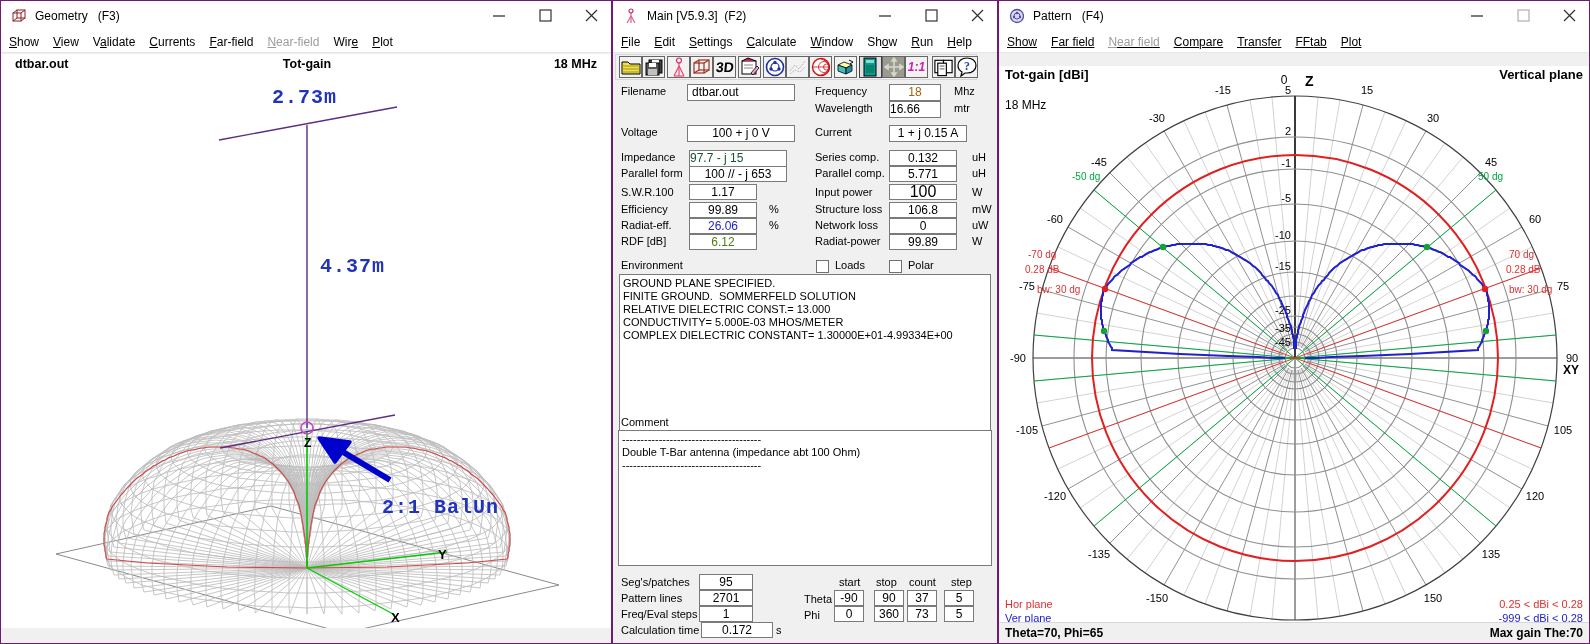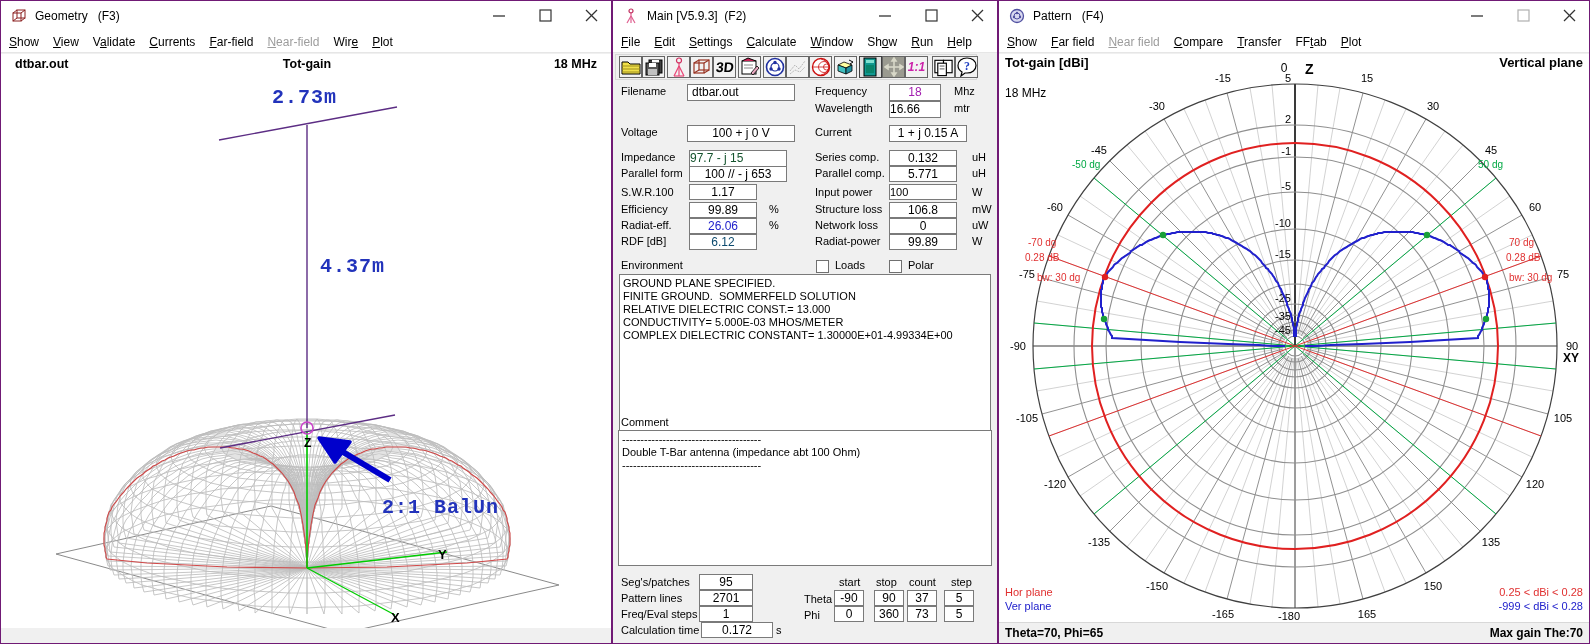--- a/index.html
+++ b/index.html
@@ -309,21 +309,21 @@
           <path d="M10 1 C15 1 19 4 19 8.5 C19 13 15 16 10 16 L8 16 L4 19 L5 15 C2.5 13.5 1 11 1 8.5 C1 4 5 1 10 1 Z" fill="#fff" stroke="#000" stroke-width="1.2"></path>
           <text x="10" y="13" font-size="12" font-weight="bold" fill="#2040c0" text-anchor="middle" font-family="Liberation Serif,serif">?</text>
         </svg>
       </div>
     </div>
   <div style="position:absolute;left:0;top:0;width:100%;height:644px;background:none">
     <div style="position:relative;width:100%;height:100%">
         <div class="lbl" style="left:8px;top:84px;font-size:11px">Filename</div>
         <div class="ebox" style="left:74px;top:83px;width:108px;height:17px;text-align:left;padding-left:4px;color:#000;font-size:12px;line-height:15px">dtbar.out</div>
         <div class="lbl" style="left:202px;top:84px;font-size:11px">Frequency</div>
-        <div class="ebox" style="left:276px;top:83px;width:52px;height:17px;text-align:center;color:#a21caf;font-size:12px;line-height:15px">18</div>
+        <div class="ebox" style="left:276px;top:83px;width:52px;height:17px;text-align:center;color:#a16207;font-size:12px;line-height:15px">18</div>
         <div class="lbl" style="left:341px;top:84px;font-size:11px">Mhz</div>
         <div class="lbl" style="left:202px;top:101px;font-size:11px">Wavelength</div>
         <div class="ebox" style="left:276px;top:100px;width:52px;height:17px;text-align:left;color:#000;font-size:12px;line-height:15px">16.66</div>
         <div class="lbl" style="left:341px;top:101px;font-size:11px">mtr</div>
         <div class="lbl" style="left:8px;top:125px;font-size:11px">Voltage</div>
         <div class="ebox" style="left:74px;top:124px;width:108px;height:17px;text-align:center;color:#000;font-size:12px;line-height:15px">100 + j 0 V</div>
         <div class="lbl" style="left:202px;top:125px;font-size:11px">Current</div>
         <div class="ebox" style="left:276px;top:124px;width:78px;height:17px;text-align:center;color:#000;font-size:12px;line-height:15px">1 + j 0.15 A</div>
         <div class="lbl" style="left:8px;top:150px;font-size:11px">Impedance</div>
         <div class="ebox" style="left:76px;top:149px;width:98px;height:20px;text-align:left;color:#14532d;font-size:12px;line-height:14px">97.7 - j 15</div>
@@ -331,36 +331,36 @@
         <div class="ebox" style="left:276px;top:149px;width:68px;height:16px;text-align:center;color:#000;font-size:12px;line-height:14px">0.132</div>
         <div class="lbl" style="left:359px;top:150px;font-size:11px">uH</div>
         <div class="lbl" style="left:8px;top:166px;font-size:11px">Parallel form</div>
         <div class="ebox" style="left:76px;top:165px;width:98px;height:16px;text-align:center;color:#000;font-size:12px;line-height:14px">100 // - j 653</div>
         <div class="lbl" style="left:202px;top:166px;font-size:11px">Parallel comp.</div>
         <div class="ebox" style="left:276px;top:165px;width:68px;height:16px;text-align:center;color:#000;font-size:12px;line-height:14px">5.771</div>
         <div class="lbl" style="left:359px;top:166px;font-size:11px">uH</div>
         <div class="lbl" style="left:8px;top:185px;font-size:11px">S.W.R.100</div>
         <div class="ebox" style="left:76px;top:183px;width:68px;height:16px;text-align:center;color:#000;font-size:12px;line-height:14px">1.17</div>
         <div class="lbl" style="left:202px;top:185px;font-size:11px">Input power</div>
-        <div class="ebox" style="left:276px;top:183px;width:68px;height:16px;text-align:left;color:#000;font-size:11px;line-height:14px">100</div>
+        <div class="ebox" style="left:276px;top:183px;width:68px;height:16px;text-align:center;color:#000;font-size:16px;line-height:14px">100</div>
         <div class="lbl" style="left:359px;top:185px;font-size:11px">W</div>
         <div class="lbl" style="left:8px;top:202px;font-size:11px">Efficiency</div>
         <div class="ebox" style="left:76px;top:201px;width:68px;height:16px;text-align:center;color:#000;font-size:12px;line-height:14px">99.89</div>
         <div class="lbl" style="left:156px;top:202px;font-size:11px">%</div>
         <div class="lbl" style="left:202px;top:202px;font-size:11px">Structure loss</div>
         <div class="ebox" style="left:276px;top:201px;width:68px;height:16px;text-align:center;color:#000;font-size:12px;line-height:14px">106.8</div>
         <div class="lbl" style="left:359px;top:202px;font-size:11px">mW</div>
         <div class="lbl" style="left:8px;top:218px;font-size:11px">Radiat-eff.</div>
         <div class="ebox" style="left:76px;top:217px;width:68px;height:16px;text-align:center;color:#2222cc;font-size:12px;line-height:14px">26.06</div>
         <div class="lbl" style="left:156px;top:218px;font-size:11px">%</div>
         <div class="lbl" style="left:202px;top:218px;font-size:11px">Network loss</div>
         <div class="ebox" style="left:276px;top:217px;width:68px;height:16px;text-align:center;color:#000;font-size:12px;line-height:14px">0</div>
         <div class="lbl" style="left:359px;top:218px;font-size:11px">uW</div>
         <div class="lbl" style="left:8px;top:234px;font-size:11px">RDF [dB]</div>
-        <div class="ebox" style="left:76px;top:233px;width:68px;height:16px;text-align:center;color:#0c4a6e;font-size:12px;line-height:14px">6.12</div>
+        <div class="ebox" style="left:76px;top:233px;width:68px;height:16px;text-align:center;color:#4d7c0f;font-size:12px;line-height:14px">6.12</div>
         <div class="lbl" style="left:202px;top:234px;font-size:11px">Radiat-power</div>
         <div class="ebox" style="left:276px;top:233px;width:68px;height:16px;text-align:center;color:#000;font-size:12px;line-height:14px">99.89</div>
         <div class="lbl" style="left:359px;top:234px;font-size:11px">W</div>
         <div class="lbl" style="left:8px;top:258px;font-size:11px">Environment</div>
         <div class="chkb" style="left:203px;top:259px"></div>
         <div class="lbl" style="left:222px;top:258px;font-size:11px">Loads</div>
         <div class="chkb" style="left:276px;top:259px"></div>
         <div class="lbl" style="left:295px;top:258px;font-size:11px">Polar</div>
         <div class="tbox" style="left:6px;top:273px;width:372px;height:170px">GROUND PLANE SPECIFIED.<br>FINITE GROUND.&nbsp; SOMMERFELD SOLUTION<br>RELATIVE DIELECTRIC CONST.= 13.000<br>CONDUCTIVITY= 5.000E-03 MHOS/METER<br>COMPLEX DIELECTRIC CONSTANT= 1.30000E+01-4.99334E+00</div>
         <div class="lbl" style="left:8px;top:415px;font-size:11px">Comment</div>
@@ -385,41 +385,41 @@
         <div class="ebox" style="left:331px;top:589px;width:30px;height:16px;text-align:center;color:#000;font-size:12px;line-height:14px">5</div>
         <div class="lbl" style="left:191px;top:608px;font-size:11px">Phi</div>
         <div class="ebox" style="left:221px;top:605px;width:30px;height:16px;text-align:center;color:#000;font-size:12px;line-height:14px">0</div>
         <div class="ebox" style="left:261px;top:605px;width:30px;height:16px;text-align:center;color:#000;font-size:12px;line-height:14px">360</div>
         <div class="ebox" style="left:294px;top:605px;width:30px;height:16px;text-align:center;color:#000;font-size:12px;line-height:14px">73</div>
         <div class="ebox" style="left:331px;top:605px;width:30px;height:16px;text-align:center;color:#000;font-size:12px;line-height:14px">5</div>
       </div>
   </div>
 </div>
 
-<div class="win" style="left:998px; width:592px;">
+<div class="win" style="left:998px; width:592px;text-decoration:underline;">
   <div class="tbar">
   <span class="ticon"><svg width="16" height="16" viewBox="0 0 16 16">
           <circle cx="8" cy="8" r="6.5" fill="#d8d8f0" stroke="#5050a0" stroke-width="1.3"></circle>
           <circle cx="8" cy="8" r="3" fill="none" stroke="#5050a0" stroke-width="1"></circle>
           <circle cx="8" cy="5" r="1.2" fill="#5050a0"></circle>
           <circle cx="5" cy="9" r="1.2" fill="#5050a0"></circle>
           <circle cx="11" cy="9" r="1.2" fill="#5050a0"></circle>
         </svg></span>
       <span class="ttext">Pattern&nbsp;&nbsp; (F4)</span>
   <span class="tbtns">
     <svg width="120" height="20" viewBox="0 0 120 20">
       <line x1="10" y1="10" x2="22" y2="10" stroke="#333" stroke-width="1.3"></line>
       <rect x="57" y="4" width="11" height="11" fill="none" stroke="#b0b0b0" stroke-width="1.2"></rect>
       <line x1="103" y1="4" x2="114" y2="15" stroke="#333" stroke-width="1.3"></line>
       <line x1="114" y1="4" x2="103" y2="15" stroke="#333" stroke-width="1.3"></line>
     </svg>
   </span>
 </div>
   <div class="menubar" style="padding-left:8px"><span class="mi"><u>S</u>how</span><span class="mi"><u>F</u>ar field</span><span class="mi gray"><u>N</u>ear field</span><span class="mi"><u>C</u>ompare</span><span class="mi"><u>T</u>ransfer</span><span class="mi">FF<u>t</u>ab</span><span class="mi"><u>P</u>lot</span></div>
-  <div class="canvas" style="top:53px; height:570px;">
+  <div class="canvas" style="top:65px; height:570px;">
     <div style="position:absolute;left:6px;top:1px;font-size:13px;font-weight:bold">Tot-gain [dBi]</div>
     <div style="position:absolute;right:6px;top:1px;font-size:13px;font-weight:bold">Vertical plane</div>
     <div style="position:absolute;left:6px;top:32px;font-size:12px">18 MHz</div>
     <svg width="592" height="570" viewBox="0 53 592 570" style="position:absolute;left:0;top:0">
       <line x1="297" y1="333" x2="319" y2="84" stroke="#bfbfbf" stroke-width="0.7"></line>
 <line x1="298" y1="333" x2="341" y2="87" stroke="#bfbfbf" stroke-width="0.7"></line>
 <line x1="299" y1="333" x2="364" y2="92" stroke="#858585" stroke-width="0.9"></line>
 <line x1="300" y1="334" x2="386" y2="99" stroke="#bfbfbf" stroke-width="0.7"></line>
 <line x1="301" y1="334" x2="407" y2="108" stroke="#bfbfbf" stroke-width="0.7"></line>
 <line x1="302" y1="335" x2="427" y2="118" stroke="#858585" stroke-width="0.9"></line>

